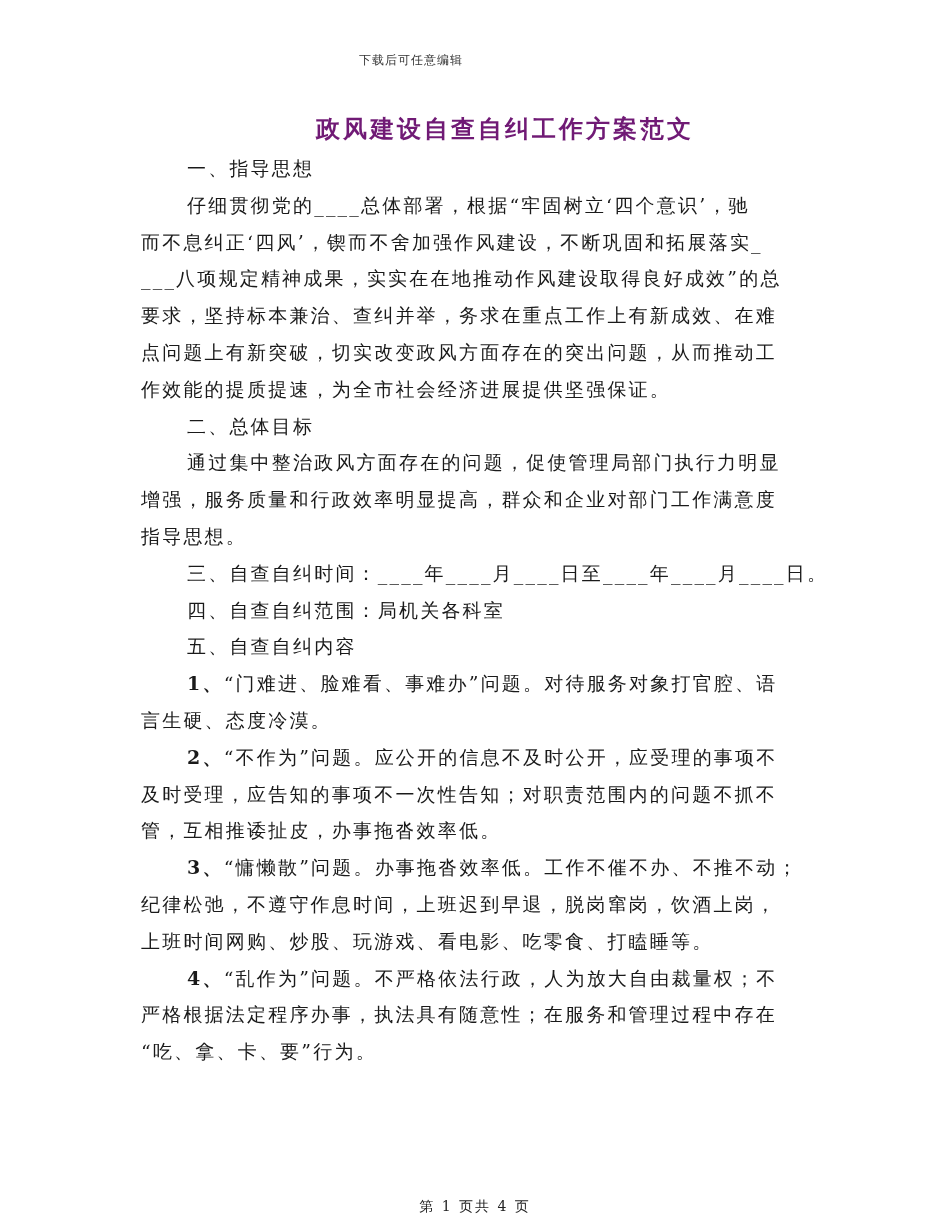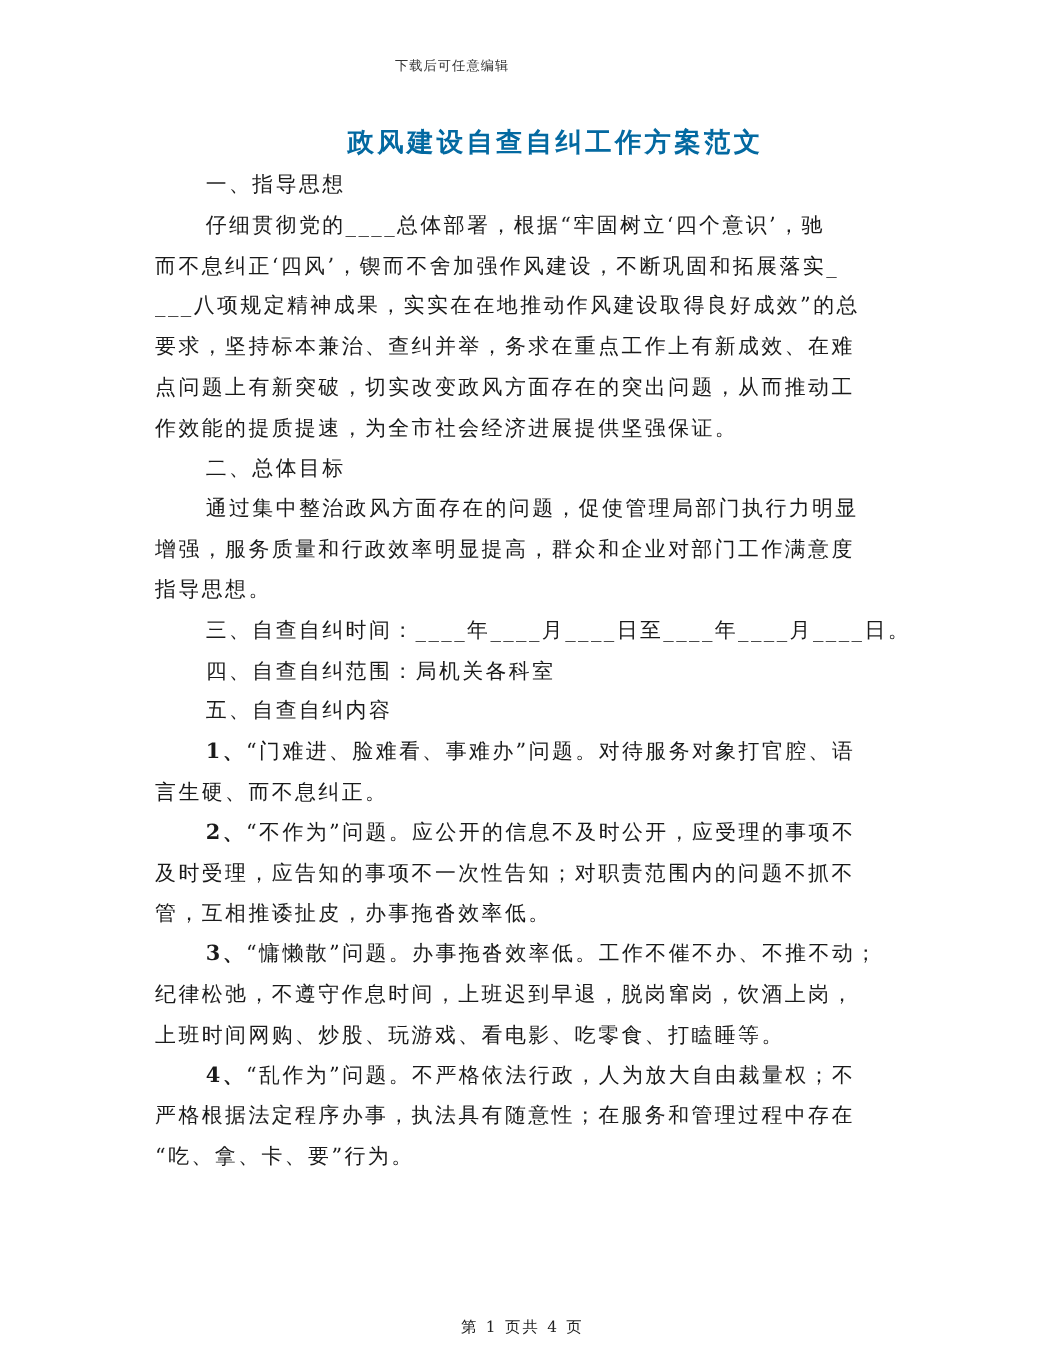--- a/index.html
+++ b/index.html
@@ -28,21 +28,21 @@
     .doc-title {
       position: absolute;
       top: 113px;
       left: 0;
       width: 950px;
       padding-left: 60px;
       box-sizing: border-box;
       text-align: center;
       font-size: 24px;
       font-weight: bold;
-      color: #0369a1;
+      color: #701a75;
       letter-spacing: 3px;
       line-height: 32px;
     }
     .body-text {
       position: absolute;
       top: 150px;
       left: 141px;
       width: 672px;
       font-size: 19px;
       line-height: 36.8px;
@@ -97,21 +97,21 @@
   <div class="line">增强，服务质量和行政效率明显提高，群众和企业对部门工作满意度</div>
   <div class="line">指导思想。</div>
 
   <div class="line indent">三、自查自纠时间：____年____月____日至____年____月____日。</div>
 
   <div class="line indent bold">四、自查自纠范围：局机关各科室</div>
 
   <div class="line indent bold">五、自查自纠内容</div>
 
   <div class="line indent"><span class="num">1、</span><span>“门难进、脸难看、事难办”问题。对待服务对象打官腔、语</span></div>
-  <div class="line">言生硬、而不息纠正。</div>
+  <div class="line">言生硬、态度冷漠。</div>
 
   <div class="line indent"><span class="num">2、</span><span>“不作为”问题。应公开的信息不及时公开，应受理的事项不</span></div>
   <div class="line">及时受理，应告知的事项不一次性告知；对职责范围内的问题不抓不</div>
   <div class="line">管，互相推诿扯皮，办事拖沓效率低。</div>
 
   <div class="line indent"><span class="num">3、</span><span>“慵懒散”问题。办事拖沓效率低。工作不催不办、不推不动；</span></div>
   <div class="line">纪律松弛，不遵守作息时间，上班迟到早退，脱岗窜岗，饮酒上岗，</div>
   <div class="line">上班时间网购、炒股、玩游戏、看电影、吃零食、打瞌睡等。</div>
 
   <div class="line indent"><span class="num">4、</span><span>“乱作为”问题。不严格依法行政，人为放大自由裁量权；不</span></div>

